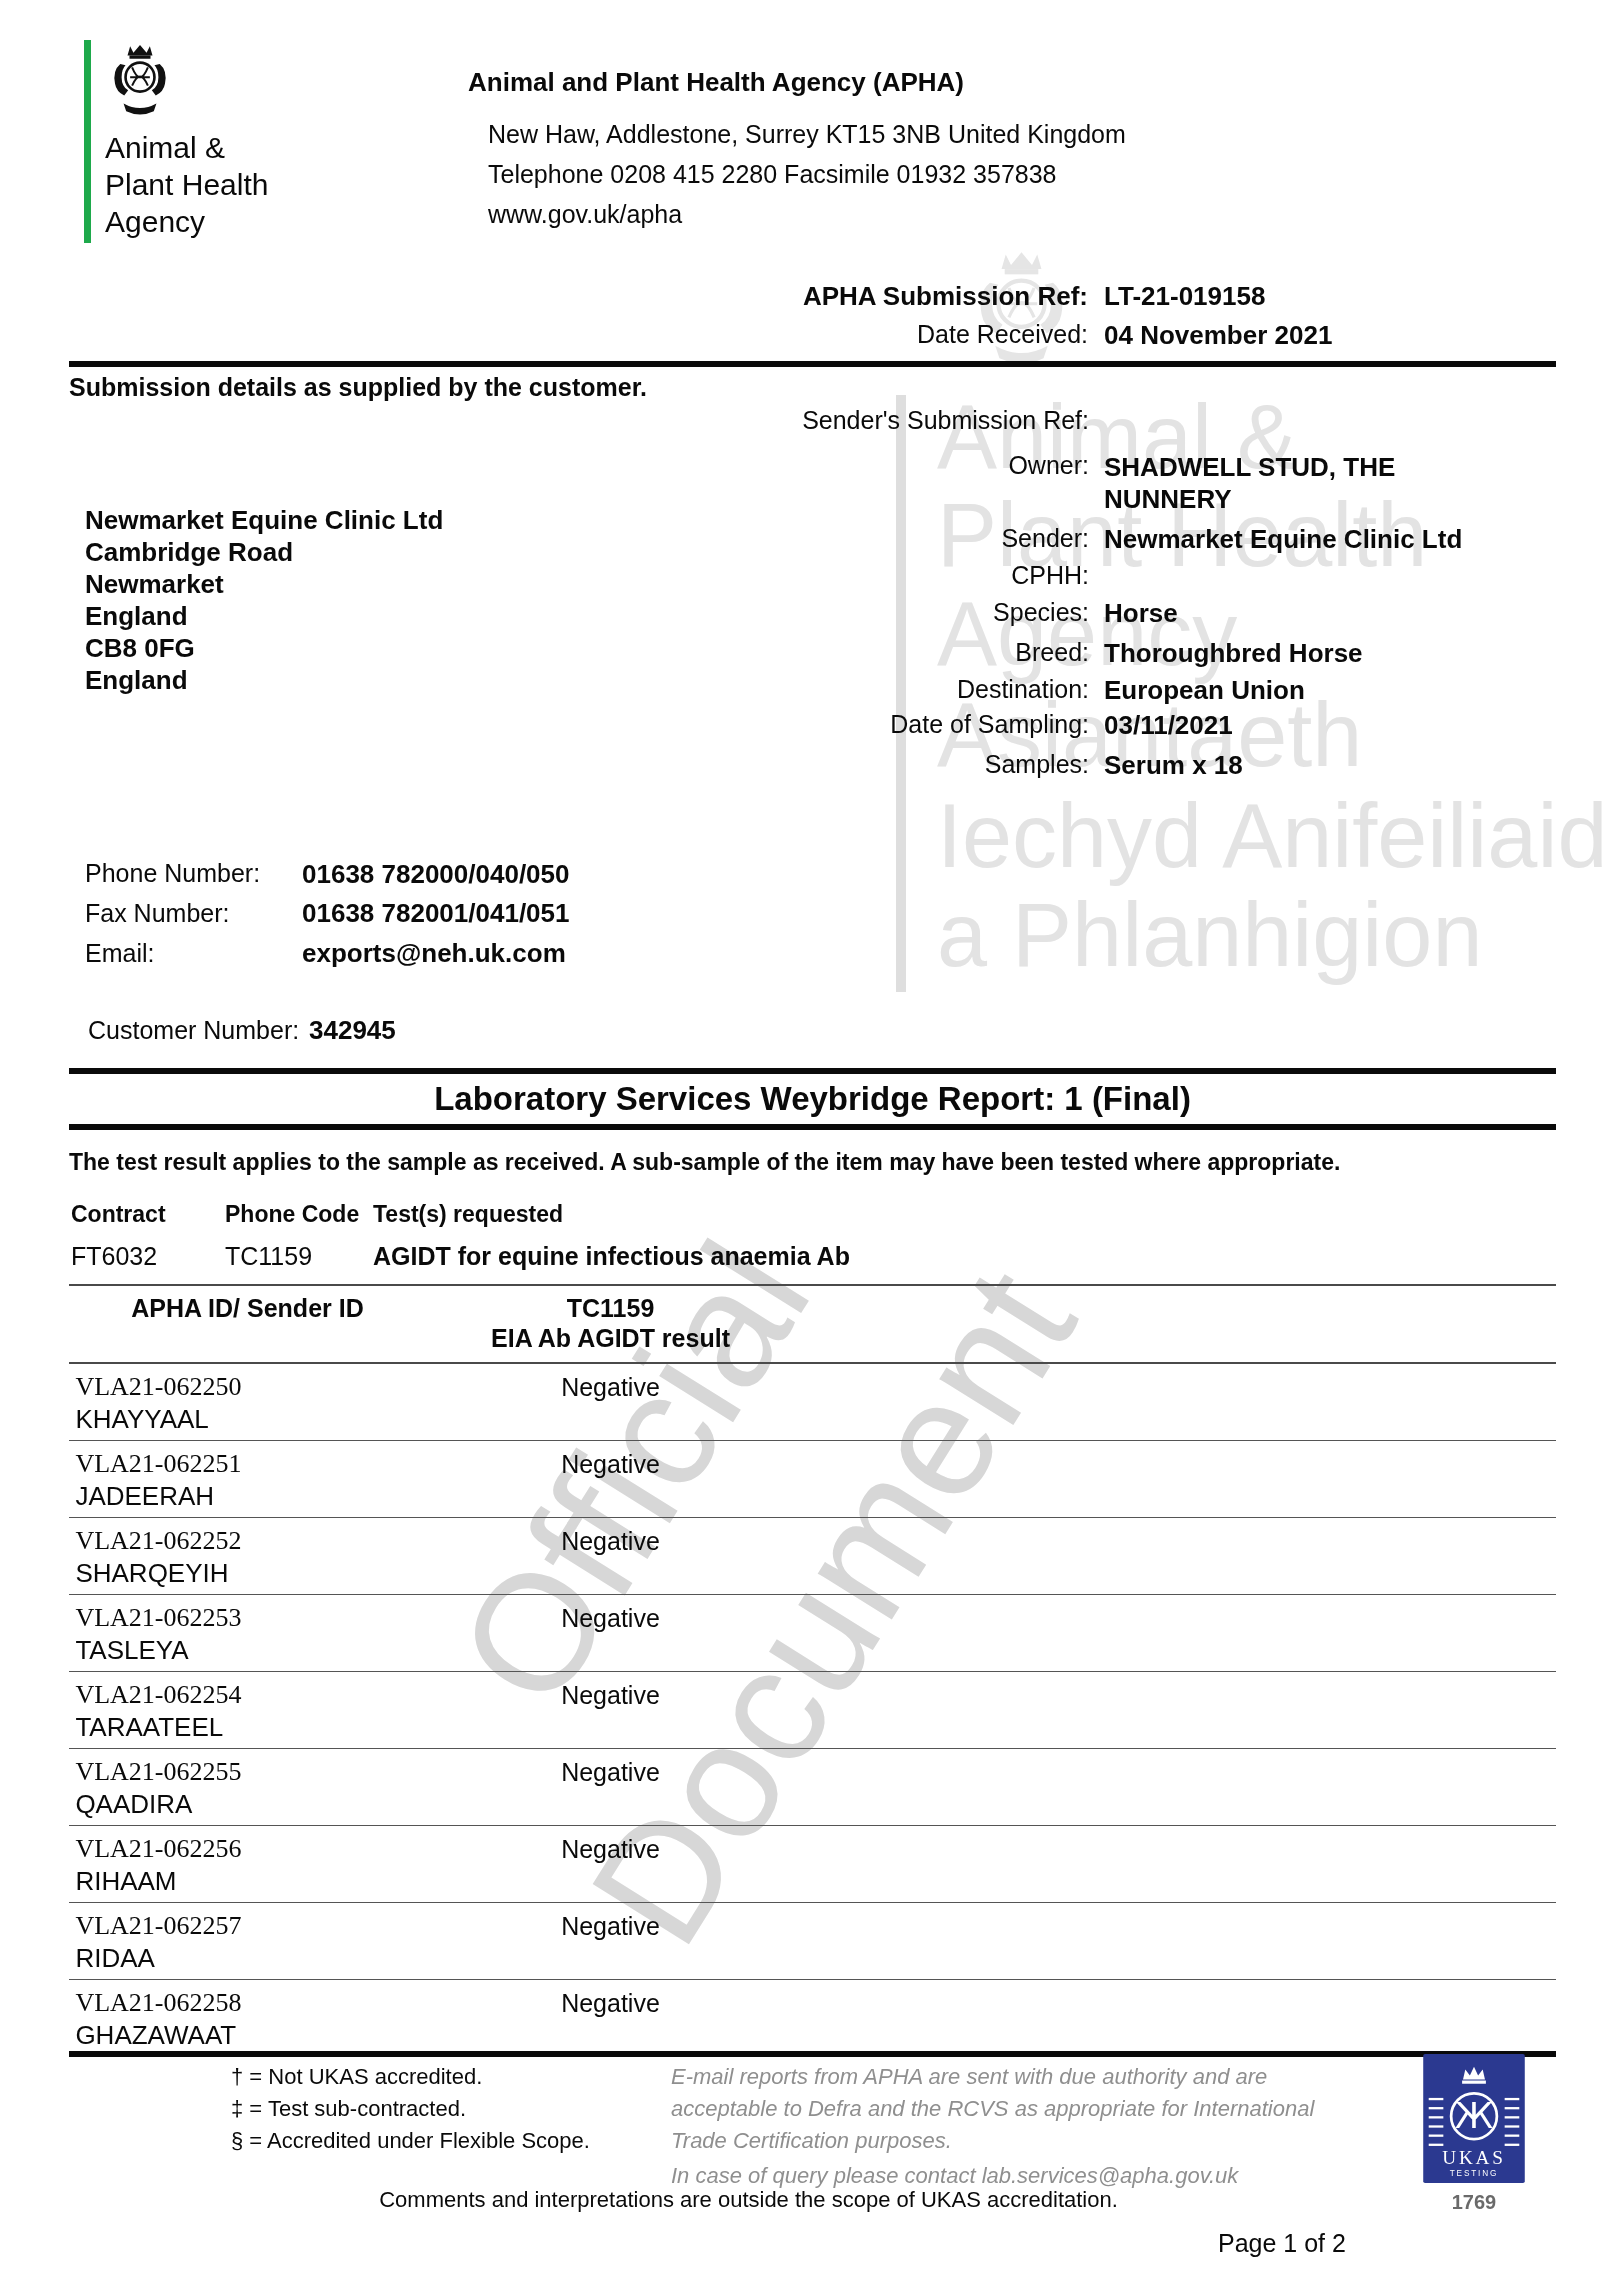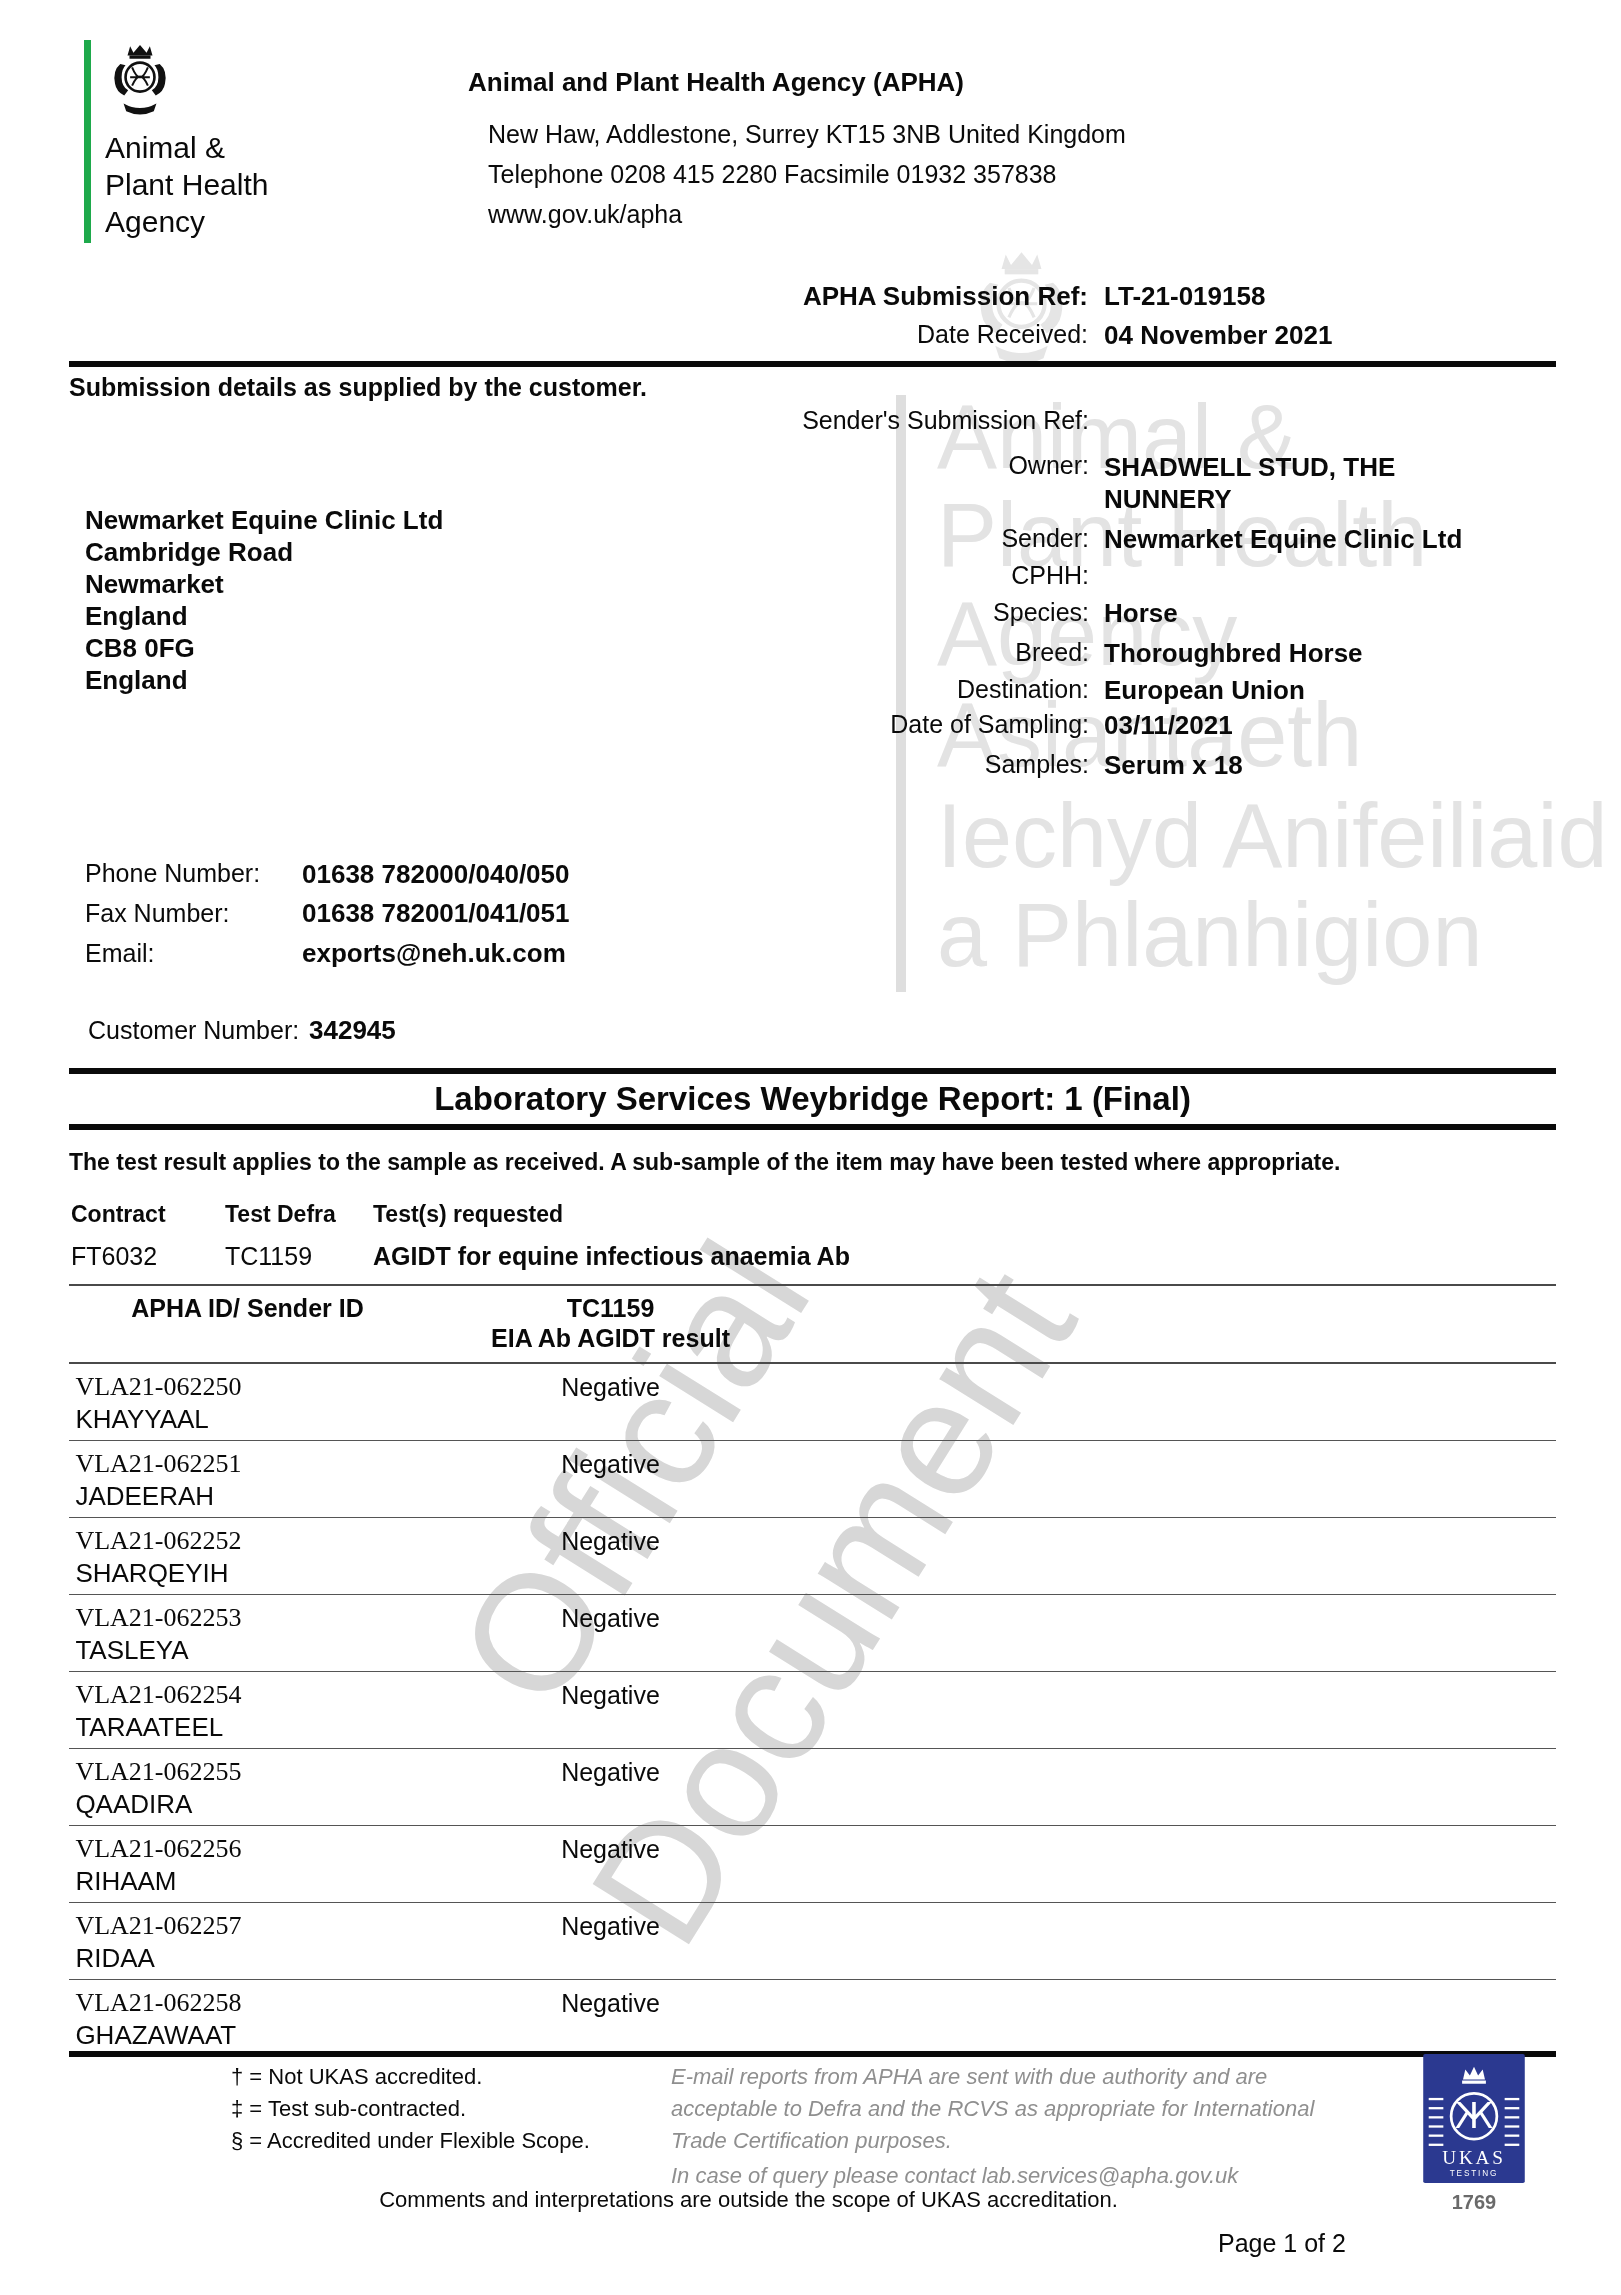--- a/index.html
+++ b/index.html
@@ -126,21 +126,21 @@
   <div class="a val z2" style="left:302px; top:938px;">exports@neh.uk.com</div>
   <div class="a lbl z2" style="left:88px; top:1016px;">Customer Number:</div>
   <div class="a val z2" style="left:309px; top:1015px; font-size:26px;">342945</div>
 
   <div class="a rule z2" style="top:1068px;"></div>
   <div class="a b c z2" style="left:69px; top:1080px; width:1487px; font-size:33px;">Laboratory Services Weybridge Report: 1 (Final)</div>
   <div class="a rule z2" style="top:1124px;"></div>
   <div class="a b nw z2" style="left:69px; top:1149px; font-size:23px;">The test result applies to the sample as received. A sub-sample of the item may have been tested where appropriate.</div>
 
   <div class="a b z2" style="left:71px; top:1201px; font-size:23px;">Contract</div>
-  <div class="a b z2" style="left:225px; top:1201px; font-size:23px;">Test Defra</div>
+  <div class="a b z2" style="left:225px; top:1201px; font-size:23px;">Phone Code</div>
   <div class="a b z2" style="left:373px; top:1201px; font-size:23px;">Test(s) requested</div>
   <div class="a z2" style="left:71px; top:1242px; font-size:25px;">FT6032</div>
   <div class="a z2" style="left:225px; top:1242px; font-size:25px;">TC1159</div>
   <div class="a b z2" style="left:373px; top:1242px; font-size:25px;">AGIDT for equine infectious anaemia Ab</div>
 
   <div class="a thin z2" style="top:1284px;"></div>
   <div class="a b c z2" style="left:87px; top:1294px; width:321px; font-size:25px;">APHA ID/ Sender ID</div>
   <div class="a b c z2" style="left:427px; top:1294px; width:367px; font-size:25px;">TC1159</div>
   <div class="a b c z2" style="left:427px; top:1324px; width:367px; font-size:25px;">EIA Ab AGIDT result</div>
   <div class="a thin z2" style="top:1362px;"></div>

